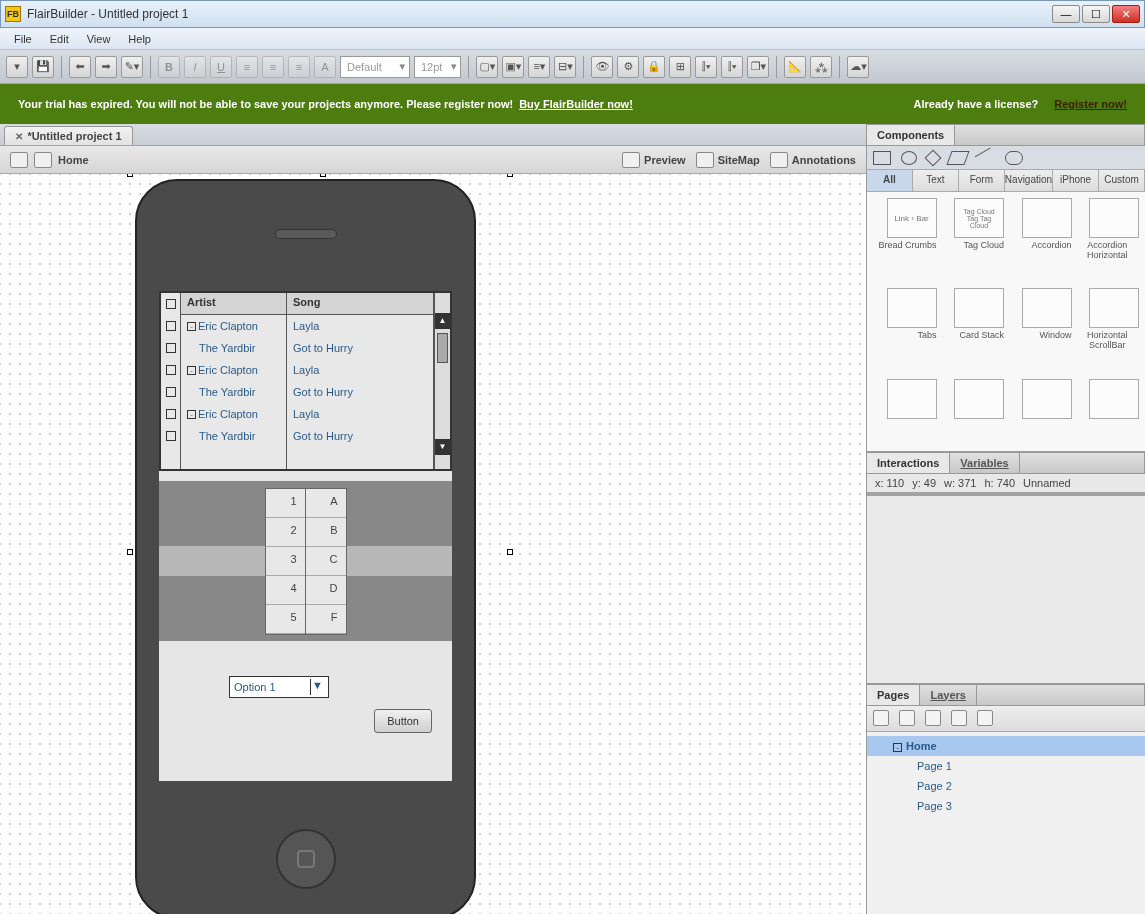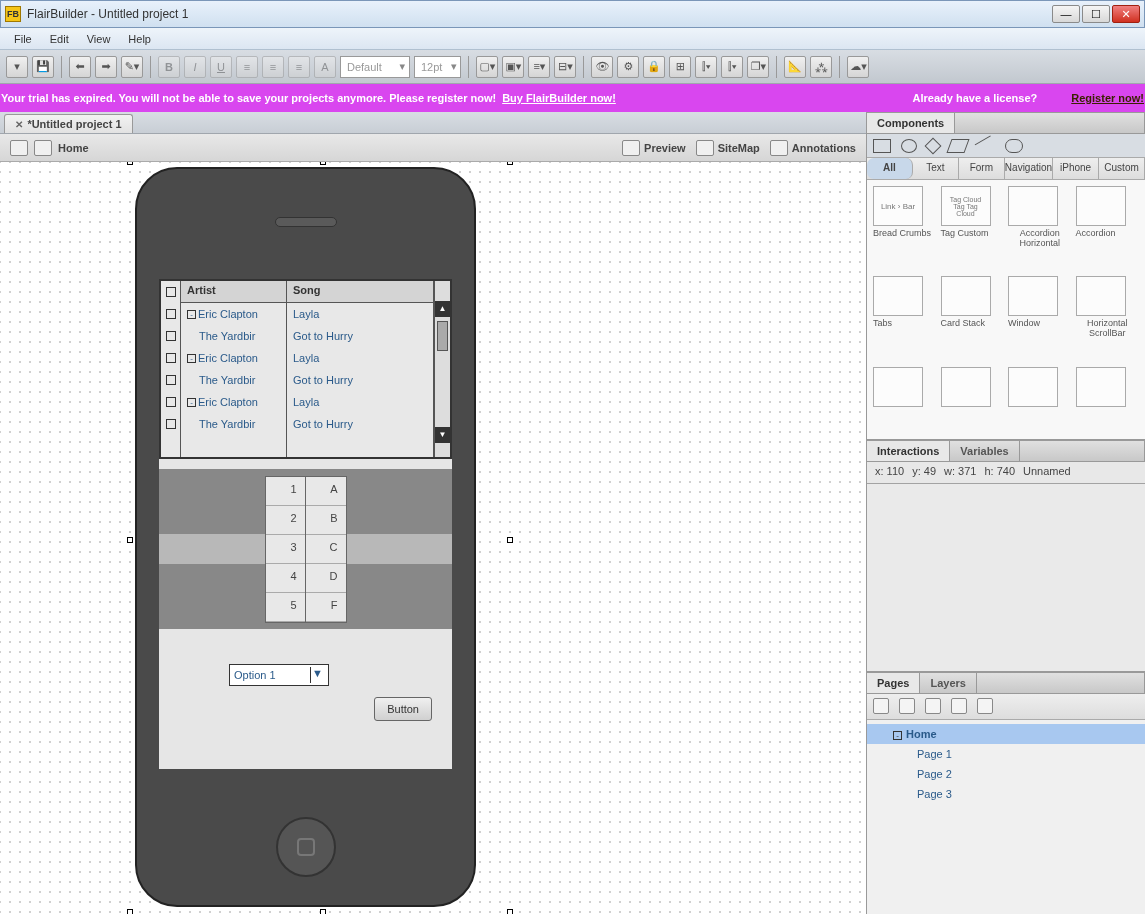--- a/index.html
+++ b/index.html
@@ -11,23 +11,23 @@
 .winbtn{width:28px;height:18px;border:1px solid #8a8a8a;background:linear-gradient(#f5f5f5,#d8d8d8);border-radius:2px;display:flex;align-items:center;justify-content:center;}
 .winbtn.close{background:linear-gradient(#f08080,#d03020);border-color:#a02010;color:#fff;}
 .menubar{height:22px;background:linear-gradient(#eef4fa,#dce6f2);border-bottom:1px solid #b0c0d0;display:flex;align-items:center;padding:0 6px;gap:2px;}
 .menubar .mitem{padding:3px 8px;color:#333;cursor:default;}
 .toolbar{height:34px;background:linear-gradient(#d8dde3,#c2c8cf);border-bottom:1px solid #a0a6ad;display:flex;align-items:center;padding:0 6px;gap:4px;}
 .tbtn{width:22px;height:22px;border:1px solid #999;background:linear-gradient(#f0f0f0,#d5d5d5);border-radius:2px;display:flex;align-items:center;justify-content:center;color:#555;font-size:11px;}
 .tbtn.dis{opacity:.5;}
 .tsep{width:1px;height:22px;background:#999;margin:0 3px;}
 .tsel{height:22px;border:1px solid #999;background:#fff;padding:0 18px 0 6px;color:#999;position:relative;display:flex;align-items:center;min-width:70px;}
 .tsel::after{content:"▾";position:absolute;right:4px;color:#888;}
-.banner{height:28px;background:#d946ef;color:#fff;display:flex;align-items:center;padding:0 1px;font-weight:bold;font-size:11px;}
+.banner{height:40px;background:#4d7c0f;color:#fff;display:flex;align-items:center;padding:0 18px;font-weight:bold;font-size:11px;}
 .banner a{color:#fff;text-decoration:underline;margin-left:6px;}
-.banner .right{margin-left:auto;display:flex;align-items:flex-start;gap:28px;}
+.banner .right{margin-left:auto;display:flex;align-items:flex-start;gap:10px;}
 .banner .right a{color:#3a2100;}
 .docarea{display:flex;height:802px;}
 .leftcol{flex:1;display:flex;flex-direction:column;border-right:1px solid #999;background:#d8dde3;}
 .tabstrip{height:22px;background:linear-gradient(#d8dde3,#c8ced5);border-bottom:1px solid #a0a6ad;display:flex;align-items:flex-end;}
 .doctab{background:linear-gradient(#f2f2f2,#e2e2e2);border:1px solid #999;border-bottom:none;padding:3px 10px;margin-left:4px;display:flex;align-items:center;gap:4px;font-weight:bold;color:#444;border-radius:3px 3px 0 0;}
 .doctab .x{font-size:10px;color:#666;}
 .canvasbar{height:28px;background:linear-gradient(#e8e8e8,#d6d6d6);border-bottom:1px solid #aaa;display:flex;align-items:center;padding:0 10px;gap:6px;}
 .cbicon{width:18px;height:16px;border:1px solid #888;border-radius:2px;background:#f0f0f0;}
 .cblabel{font-weight:bold;color:#444;}
 .cbright{margin-left:auto;display:flex;align-items:center;gap:10px;}
@@ -60,36 +60,36 @@
 .pcols{display:flex;position:relative;background:#e8e8e8;border:1px solid #666;}
 .pcol{width:40px;}
 .pcol div{height:29px;text-align:right;padding:6px 8px 0 0;border-bottom:1px solid #aaa;color:#444;}
 .pcol:first-child{border-right:1px solid #666;}
 .combo{position:absolute;top:385px;left:70px;width:100px;height:22px;border:1.5px solid #333;background:#fff;display:flex;align-items:center;padding:0 4px;color:#2a5a8a;}
 .combo .arr{margin-left:auto;width:14px;height:16px;border-left:1.5px solid #333;text-align:center;}
 .btnw{position:absolute;top:418px;right:20px;padding:5px 12px;border:1.5px solid #666;background:linear-gradient(#f0f0f0,#d0d0d0);border-radius:3px;color:#333;}
 .rightcol{width:278px;background:#d8dde3;display:flex;flex-direction:column;}
 .panelhdr{height:22px;background:linear-gradient(#e0e0e0,#c8c8c8);border:1px solid #999;border-left:none;display:flex;align-items:flex-end;}
 .ptab{padding:4px 10px;font-weight:bold;color:#333;background:#e8e8e8;border-right:1px solid #999;height:100%;display:flex;align-items:center;}
-.ptab.inactive{background:transparent;color:#555;}
+.ptab.inactive{background:transparent;color:#555;text-decoration:underline;}
 .shaperow{height:24px;border-bottom:1px solid #aaa;display:flex;align-items:center;padding:0 6px;gap:10px;}
 .shp{width:18px;height:14px;border:1.5px solid #555;}
 .shp.circ{border-radius:50%;width:16px;height:14px;}
 .shp.diam{transform:rotate(45deg);width:12px;height:12px;}
 .shp.para{transform:skewX(-20deg);}
 .shp.line{border:none;border-top:1.5px solid #555;transform:rotate(-30deg);width:18px;}
 .shp.cloud{border-radius:8px;}
 .filterrow{height:22px;background:linear-gradient(#eee,#ddd);border-bottom:1px solid #aaa;display:flex;}
 .ftab{flex:1;text-align:center;padding:4px 0;border-right:1px solid #aaa;color:#444;font-size:10px;}
-.ftab.active{background:#c8d8ea;font-weight:bold;border-radius:7px;}
+.ftab.active{background:#c8d8ea;font-weight:bold;}
 .comppalette{height:260px;background:#f8f8f8;border-bottom:1px solid #999;overflow:hidden;padding:6px;display:grid;grid-template-columns:repeat(4,1fr);gap:4px;}
-.compitem{display:flex;flex-direction:column;align-items:flex-start;gap:3px;}
+.compitem{display:flex;flex-direction:column;align-items:flex-end;gap:3px;}
 .compitem .thumb{width:50px;height:40px;border:1px solid #aaa;background:#fcfcfc;display:flex;align-items:center;justify-content:center;font-size:8px;color:#777;overflow:hidden;}
 .compitem .lbl{font-size:9px;color:#555;text-align:center;line-height:1.1;}
-.propsrow{height:22px;background:#e8e8e8;border-bottom:1px solid #a3a3a3;padding:3px 8px;color:#444;display:flex;gap:8px;}
+.propsrow{height:22px;background:#e8e8e8;border-bottom:4px solid #a3a3a3;padding:3px 8px;color:#444;display:flex;gap:8px;}
 .propsempty{flex:1;background:#eaeaea;border-bottom:1px solid #999;}
 .pagestoolbar{height:26px;background:linear-gradient(#eee,#ddd);border-bottom:1px solid #aaa;display:flex;align-items:center;padding:0 6px;gap:10px;}
 .pticon{width:16px;height:16px;border:1px solid #888;border-radius:2px;background:#f4f4f4;}
 .pagetree{flex:1;background:#f0f0f0;padding:4px 0;}
 .ptnode{padding:4px 2px 4px 26px;color:#2a5a8a;}
 .ptnode.sel{background:#a8c8f0;}
 .ptnode .exp{display:inline-block;width:9px;height:9px;border:1px solid #333;font-size:8px;line-height:7px;text-align:center;margin-right:4px;color:#333;}
 </style>
 </head>
 <body>
@@ -323,29 +323,29 @@
       <div class="ftab">iPhone</div>
       <div class="ftab">Custom</div>
     </div>
     <div class="comppalette">
       <div class="compitem">
           <div class="thumb">Link › Bar</div>
           <div class="lbl">Bread Crumbs</div>
         </div>
       <div class="compitem">
           <div class="thumb" style="font-size:7px;padding:2px;text-align:center">Tag Cloud Tag Tag Cloud</div>
-          <div class="lbl">Tag Custom</div>
+          <div class="lbl">Tag Cloud</div>
+        </div>
+      <div class="compitem">
+          <div class="thumb"></div>
+          <div class="lbl">Accordion</div>
         </div>
       <div class="compitem">
           <div class="thumb"></div>
           <div class="lbl">Accordion Horizontal</div>
-        </div>
-      <div class="compitem">
-          <div class="thumb"></div>
-          <div class="lbl">Accordion</div>
         </div>
       <div class="compitem">
           <div class="thumb"></div>
           <div class="lbl">Tabs</div>
         </div>
       <div class="compitem">
           <div class="thumb"></div>
           <div class="lbl">Card Stack</div>
         </div>
       <div class="compitem">

